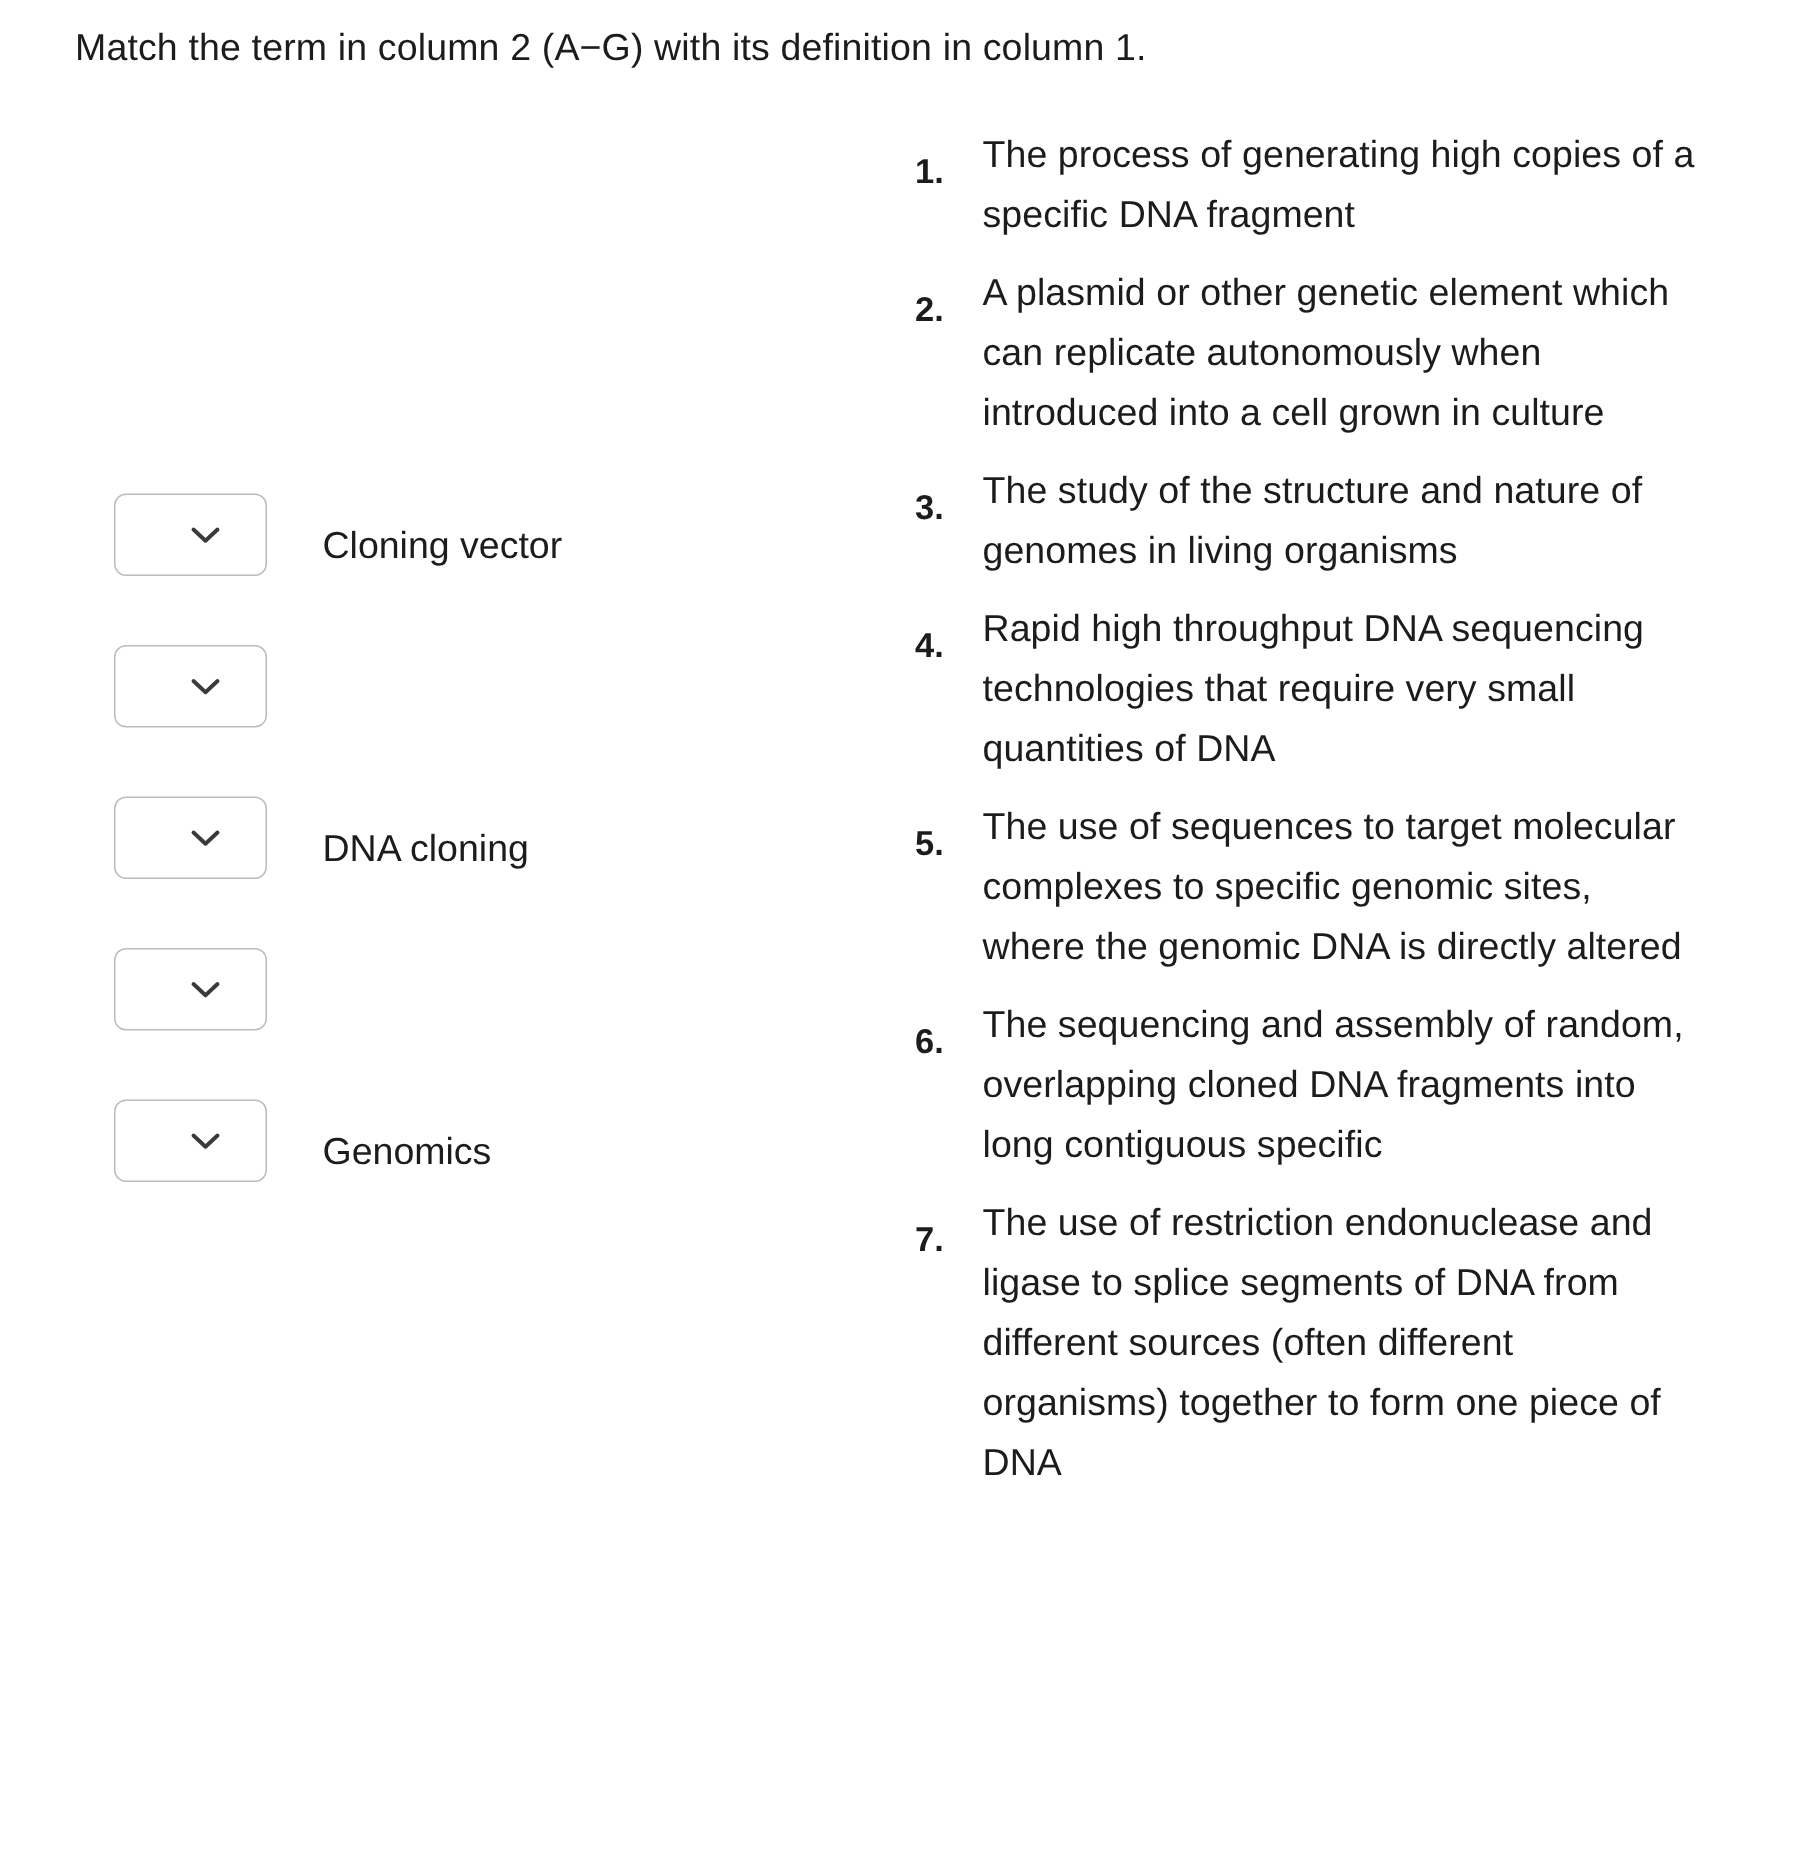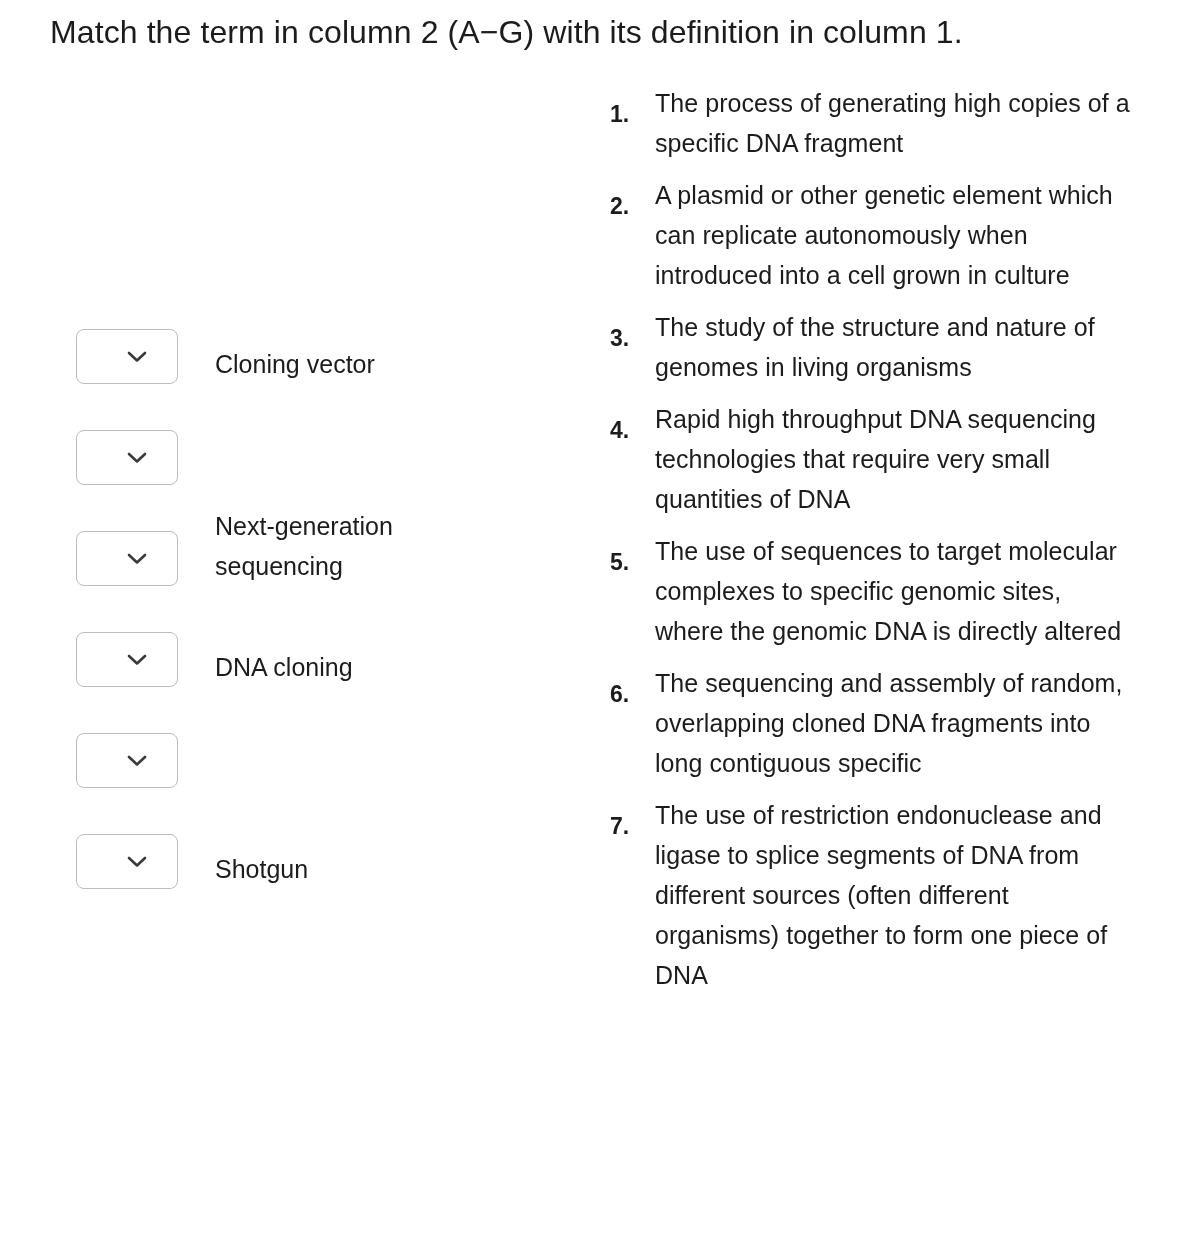--- a/index.html
+++ b/index.html
@@ -21,21 +21,21 @@
     width: 1200px;
     height: 1242px;
   }
 
   
   .prompt {
     position: absolute;
     left: 50px;
     top: 16px;
     width: 1080px;
-    font-size: 32px;
+    font-size: 25px;
     line-height: 32px;
     color: #1c1c1c;
     letter-spacing: 0.1px;
   }
 
   
   .terms-column {
     position: absolute;
     left: 76px;
     top: 283px;
@@ -145,30 +145,20 @@
     <div class="term-row">
       <div class="dropdown">
         <span class="chev">
           <svg width="20" height="12" viewBox="0 0 20 12" fill="none" xmlns="http://www.w3.org/2000/svg">
             <path d="M2 2 L10 9.5 L18 2" stroke="#3a3a3a" stroke-width="2.6" stroke-linecap="round" stroke-linejoin="round"></path>
           </svg>
         </span>
       </div>
     </div>
 
-    <div class="term-row">
-      <div class="dropdown">
-        <span class="chev">
-          <svg width="20" height="12" viewBox="0 0 20 12" fill="none" xmlns="http://www.w3.org/2000/svg">
-            <path d="M2 2 L10 9.5 L18 2" stroke="#3a3a3a" stroke-width="2.6" stroke-linecap="round" stroke-linejoin="round"></path>
-          </svg>
-        </span>
-      </div>
-      <div class="term-label">Next-generation sequencing</div>
-    </div>
 
     <div class="term-row">
       <div class="dropdown">
         <span class="chev">
           <svg width="20" height="12" viewBox="0 0 20 12" fill="none" xmlns="http://www.w3.org/2000/svg">
             <path d="M2 2 L10 9.5 L18 2" stroke="#3a3a3a" stroke-width="2.6" stroke-linecap="round" stroke-linejoin="round"></path>
           </svg>
         </span>
       </div>
       <div class="term-label">DNA cloning</div>
@@ -185,21 +175,21 @@
     </div>
 
     <div class="term-row">
       <div class="dropdown">
         <span class="chev">
           <svg width="20" height="12" viewBox="0 0 20 12" fill="none" xmlns="http://www.w3.org/2000/svg">
             <path d="M2 2 L10 9.5 L18 2" stroke="#3a3a3a" stroke-width="2.6" stroke-linecap="round" stroke-linejoin="round"></path>
           </svg>
         </span>
       </div>
-      <div class="term-label">Shotgun</div>
+      <div class="term-label">Genomics</div>
     </div>
 
 
   </div>
 
   <div class="defs-column">
 
     <div class="def-row">
       <div class="def-num">1.</div>
       <div class="def-text">The process of generating high copies of a specific DNA fragment</div>

